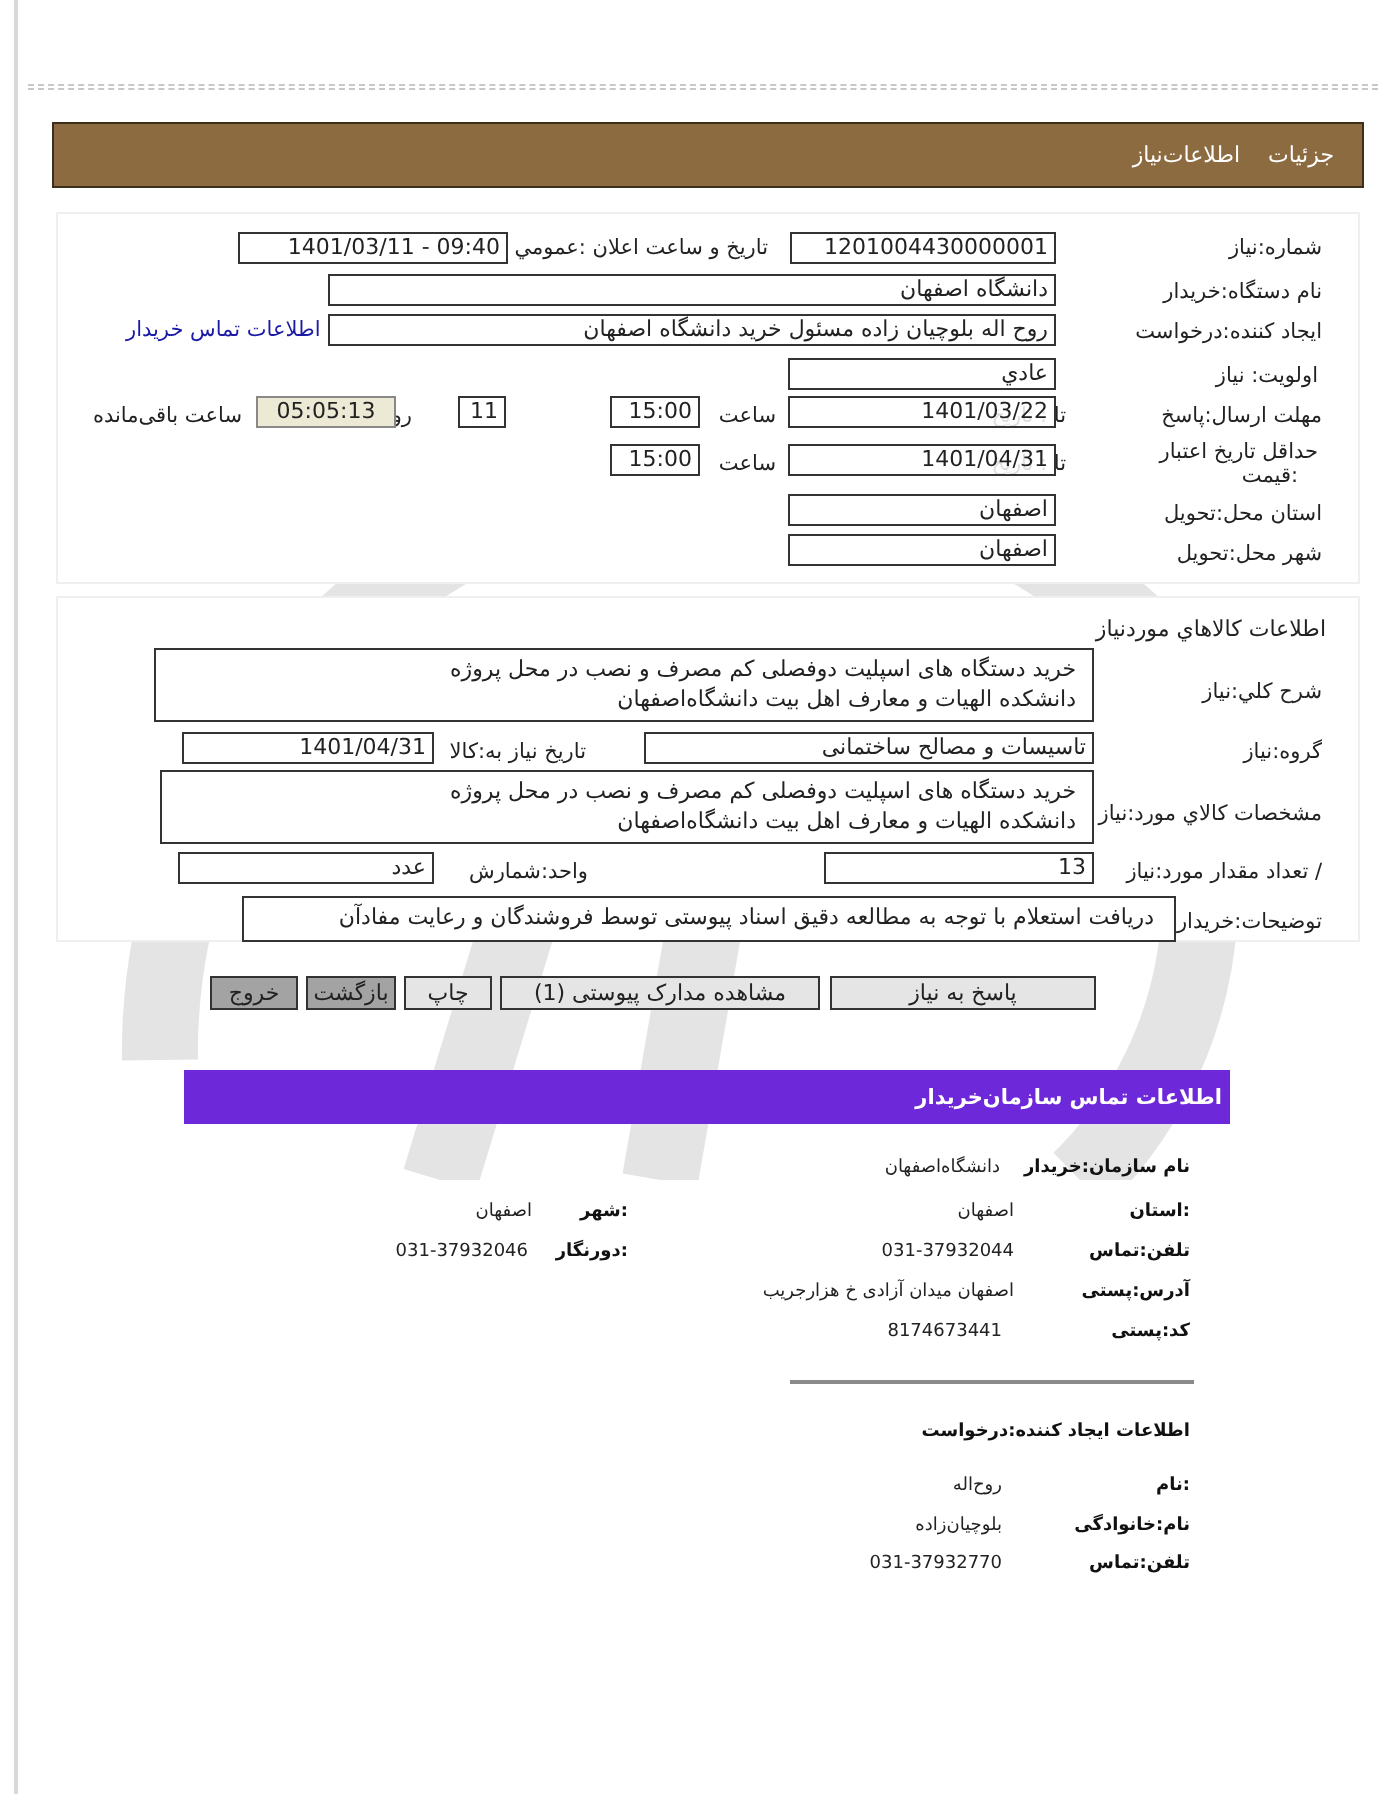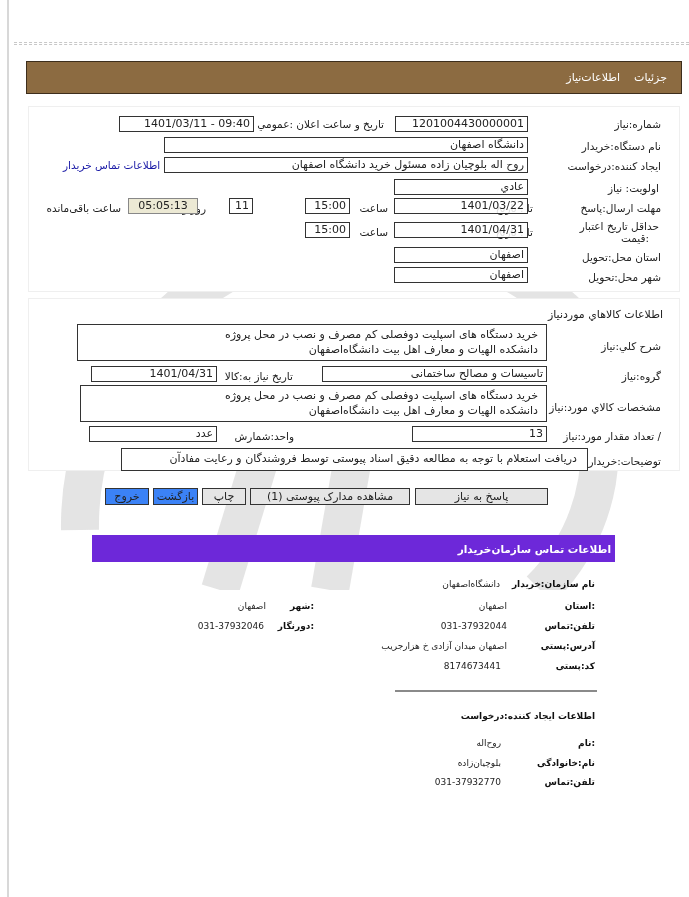--- a/index.html
+++ b/index.html
@@ -28,21 +28,21 @@
   .box.ltr { direction: ltr; text-align: right; }
   .box.multi { height: auto; line-height: 15px; padding: 2px 8px; white-space: normal; }
   .box.countdown { background: #ece9d4; border-color: #888; text-align: center; direction: ltr; }
   .link { color: #1a1aa6; text-decoration: none; cursor: pointer; }
 
   .section-title { position: absolute; direction: rtl; font-weight: normal; font-size: 11px; text-align: right; }
 
   .btn { position: absolute; height: 17px; border: 1px solid #333; font-size: 11px; line-height: 15px;
     text-align: center; direction: rtl; cursor: pointer; font-family: "DejaVu Sans", sans-serif; color: #222; }
   .btn.green { background: #e5e5e5; }
-  .btn.red { background: #3b82f6; }
+  .btn.red { background: #a3a3a3; }
 
   .contact-bar { position: absolute; left: 92px; top: 535px; width: 523px; height: 27px;
     background: #6d28d9; direction: rtl; padding-right: 4px; display: flex; align-items: center; }
   .contact-bar span { color: #fff; font-weight: bold; font-size: 10.5px; }
 
   .c-lbl { position: absolute; direction: rtl; text-align: right; font-weight: bold; font-size: 9px; color: #111; white-space: nowrap; }
   .c-val { position: absolute; direction: rtl; text-align: right; font-size: 9px; color: #222; white-space: nowrap; }
   .c-val.ltr { direction: ltr; }
   .hr { position: absolute; left: 395px; top: 690px; width: 202px; height: 2px; background: #8a8a8a; }
 </style>

